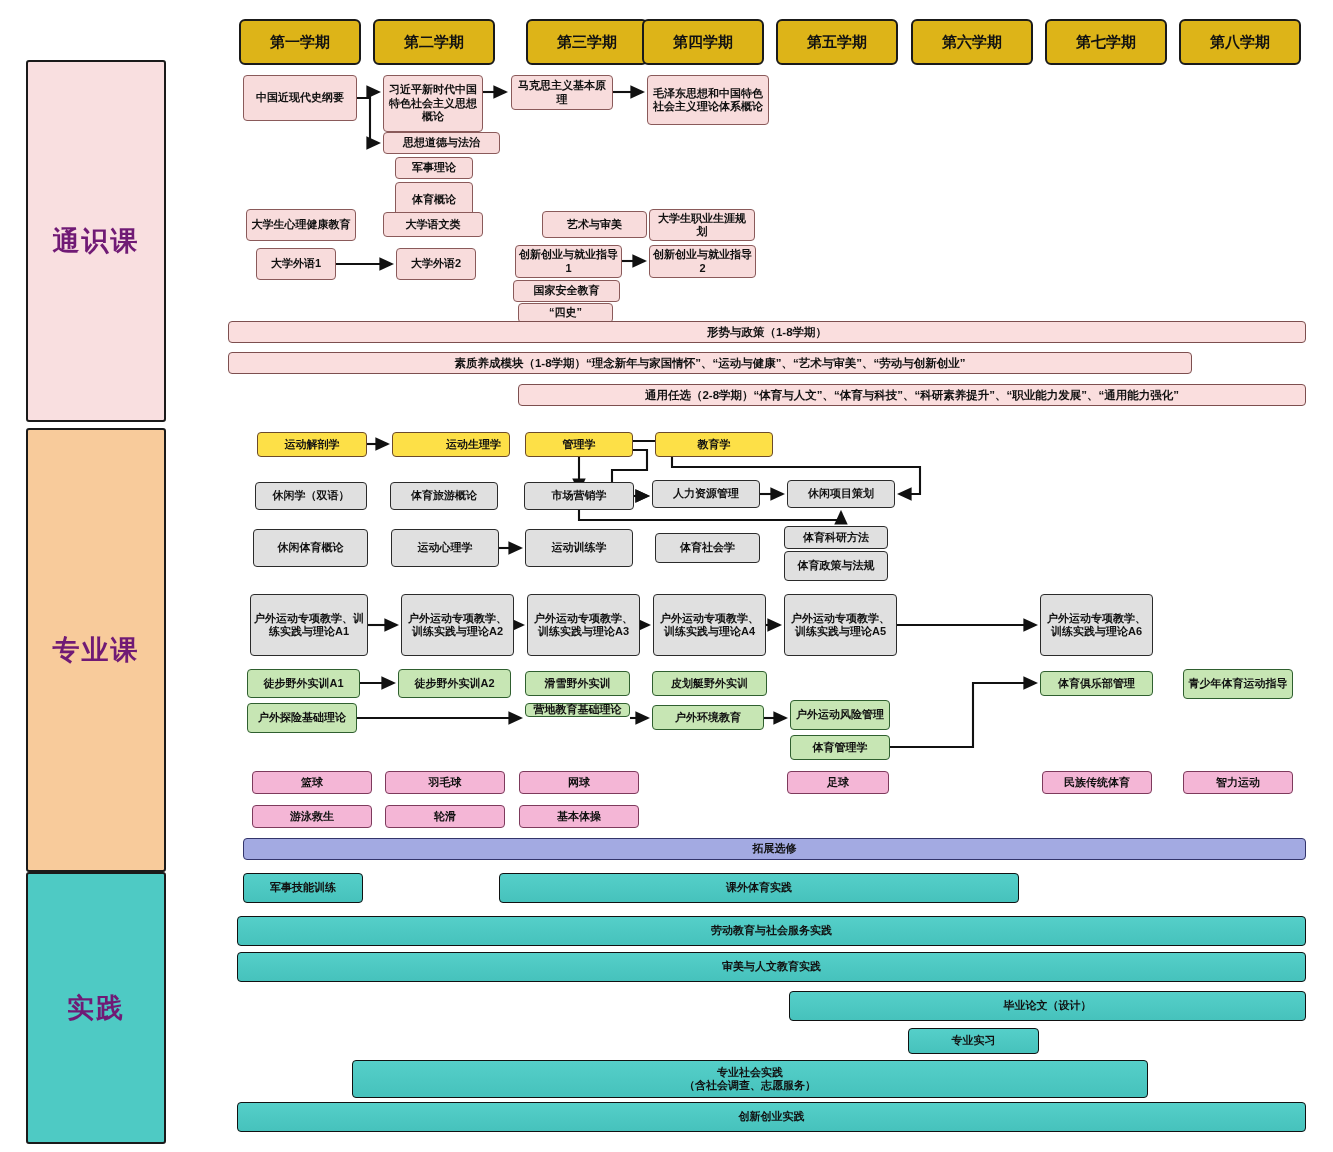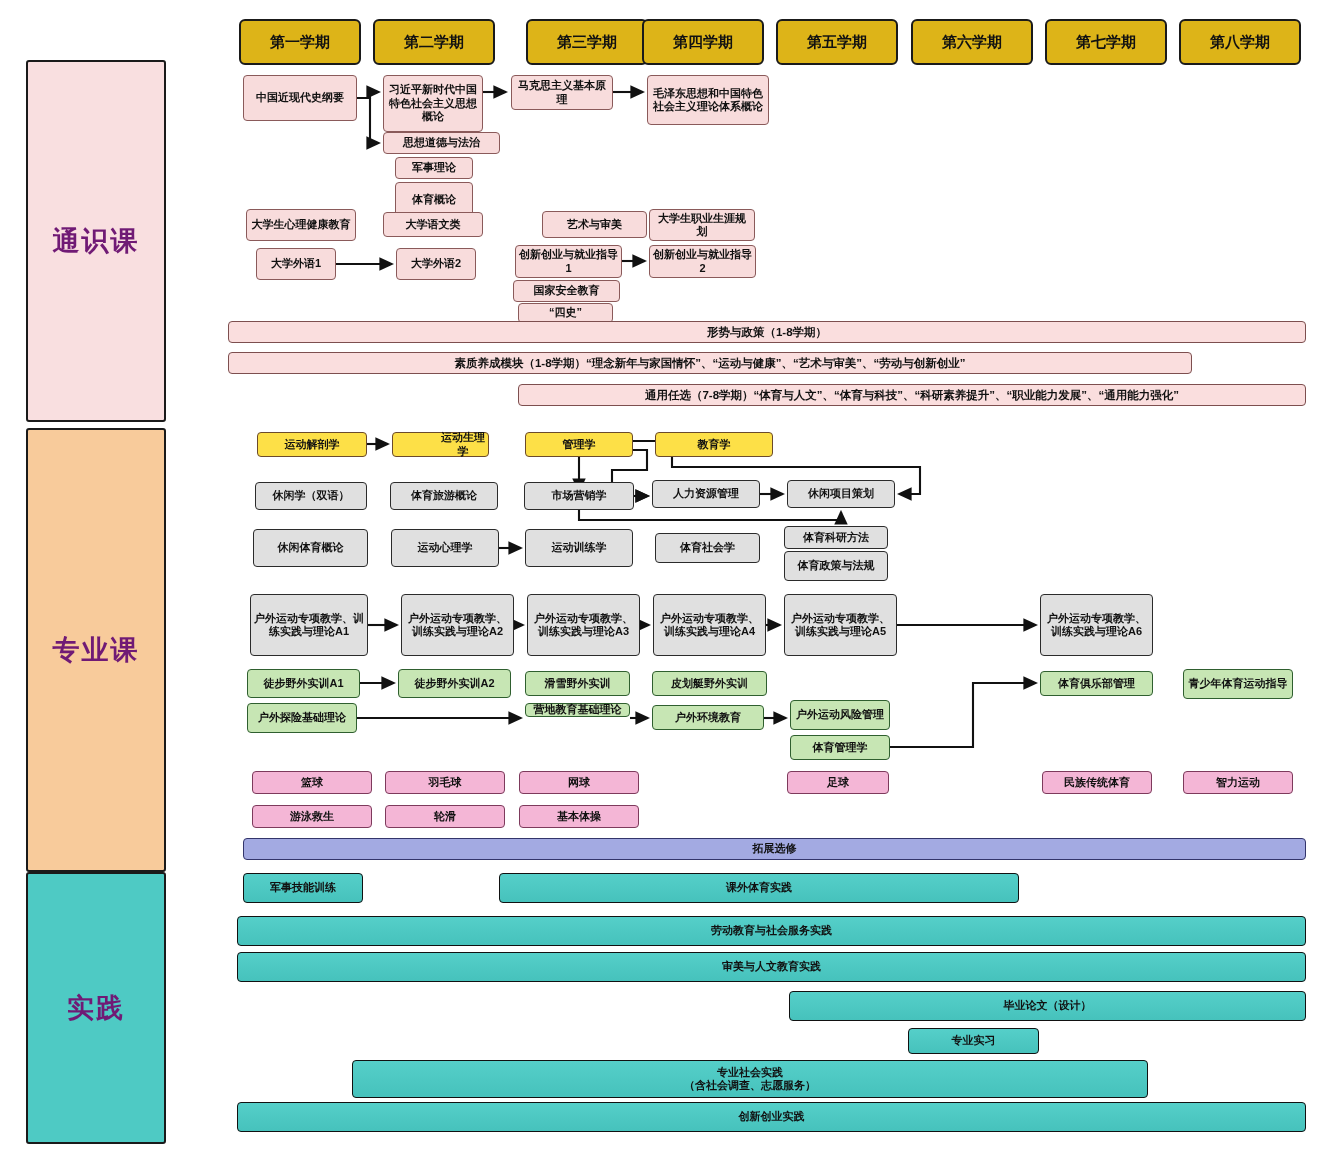--- a/index.html
+++ b/index.html
@@ -112,25 +112,25 @@
       <div class="box pink" style="left: 256px; top: 248px; width: 80px; height: 32px;">大学外语1</div>
       <div class="box pink" style="left: 396px; top: 248px; width: 80px; height: 32px;">大学外语2</div>
       <div class="box pink" style="left: 515px; top: 245px; width: 107px; height: 33px;">创新创业与就业指导1</div>
       <div class="box pink" style="left: 649px; top: 245px; width: 107px; height: 33px;">创新创业与就业指导2</div>
       <div class="box pink" style="left: 513px; top: 280px; width: 107px; height: 22px;">国家安全教育</div>
       <div class="box pink" style="left: 518px; top: 303px; width: 95px; height: 20px;">“四史”</div>
     </div>
   <div id="genbars">
       <div class="box pinkbar" style="left: 228px; top: 321px; width: 1078px; height: 22px;">形势与政策（1-8学期）</div>
       <div class="box pinkbar" style="left: 228px; top: 352px; width: 964px; height: 22px;">素质养成模块（1-8学期）“理念新年与家国情怀”、“运动与健康”、“艺术与审美”、“劳动与创新创业”</div>
-      <div class="box pinkbar" style="left: 518px; top: 384px; width: 788px; height: 22px;">通用任选（7-8学期）“体育与人文”、“体育与科技”、“科研素养提升”、“职业能力发展”、“通用能力强化”</div>
+      <div class="box pinkbar" style="left: 518px; top: 384px; width: 788px; height: 22px;">通用任选（2-8学期）“体育与人文”、“体育与科技”、“科研素养提升”、“职业能力发展”、“通用能力强化”</div>
     </div>
   <div id="maj">
       <div class="box tan" style="left: 257px; top: 432px; width: 110px; height: 25px;">运动解剖学</div>
-      <div class="box tan" style="left: 392px; top: 432px; width: 97px; height: 25px; padding-left: 48px;">运动生理学</div>
+      <div class="box tan" style="left: 392px; top: 432px; width: 118px; height: 25px; padding-left: 48px;">运动生理学</div>
       <div class="box tan" style="left: 525px; top: 432px; width: 108px; height: 25px;">管理学</div>
       <div class="box tan" style="left: 655px; top: 432px; width: 118px; height: 25px;">教育学</div>
       <div class="box gray" style="left: 255px; top: 482px; width: 112px; height: 28px;">休闲学（双语）</div>
       <div class="box gray" style="left: 390px; top: 482px; width: 108px; height: 28px;">体育旅游概论</div>
       <div class="box gray" style="left: 524px; top: 482px; width: 110px; height: 28px;">市场营销学</div>
       <div class="box gray" style="left: 652px; top: 480px; width: 108px; height: 28px;">人力资源管理</div>
       <div class="box gray" style="left: 787px; top: 480px; width: 108px; height: 28px;">休闲项目策划</div>
       <div class="box gray" style="left: 253px; top: 529px; width: 115px; height: 38px;">休闲体育概论</div>
       <div class="box gray" style="left: 391px; top: 529px; width: 108px; height: 38px;">运动心理学</div>
       <div class="box gray" style="left: 525px; top: 529px; width: 108px; height: 38px;">运动训练学</div>

